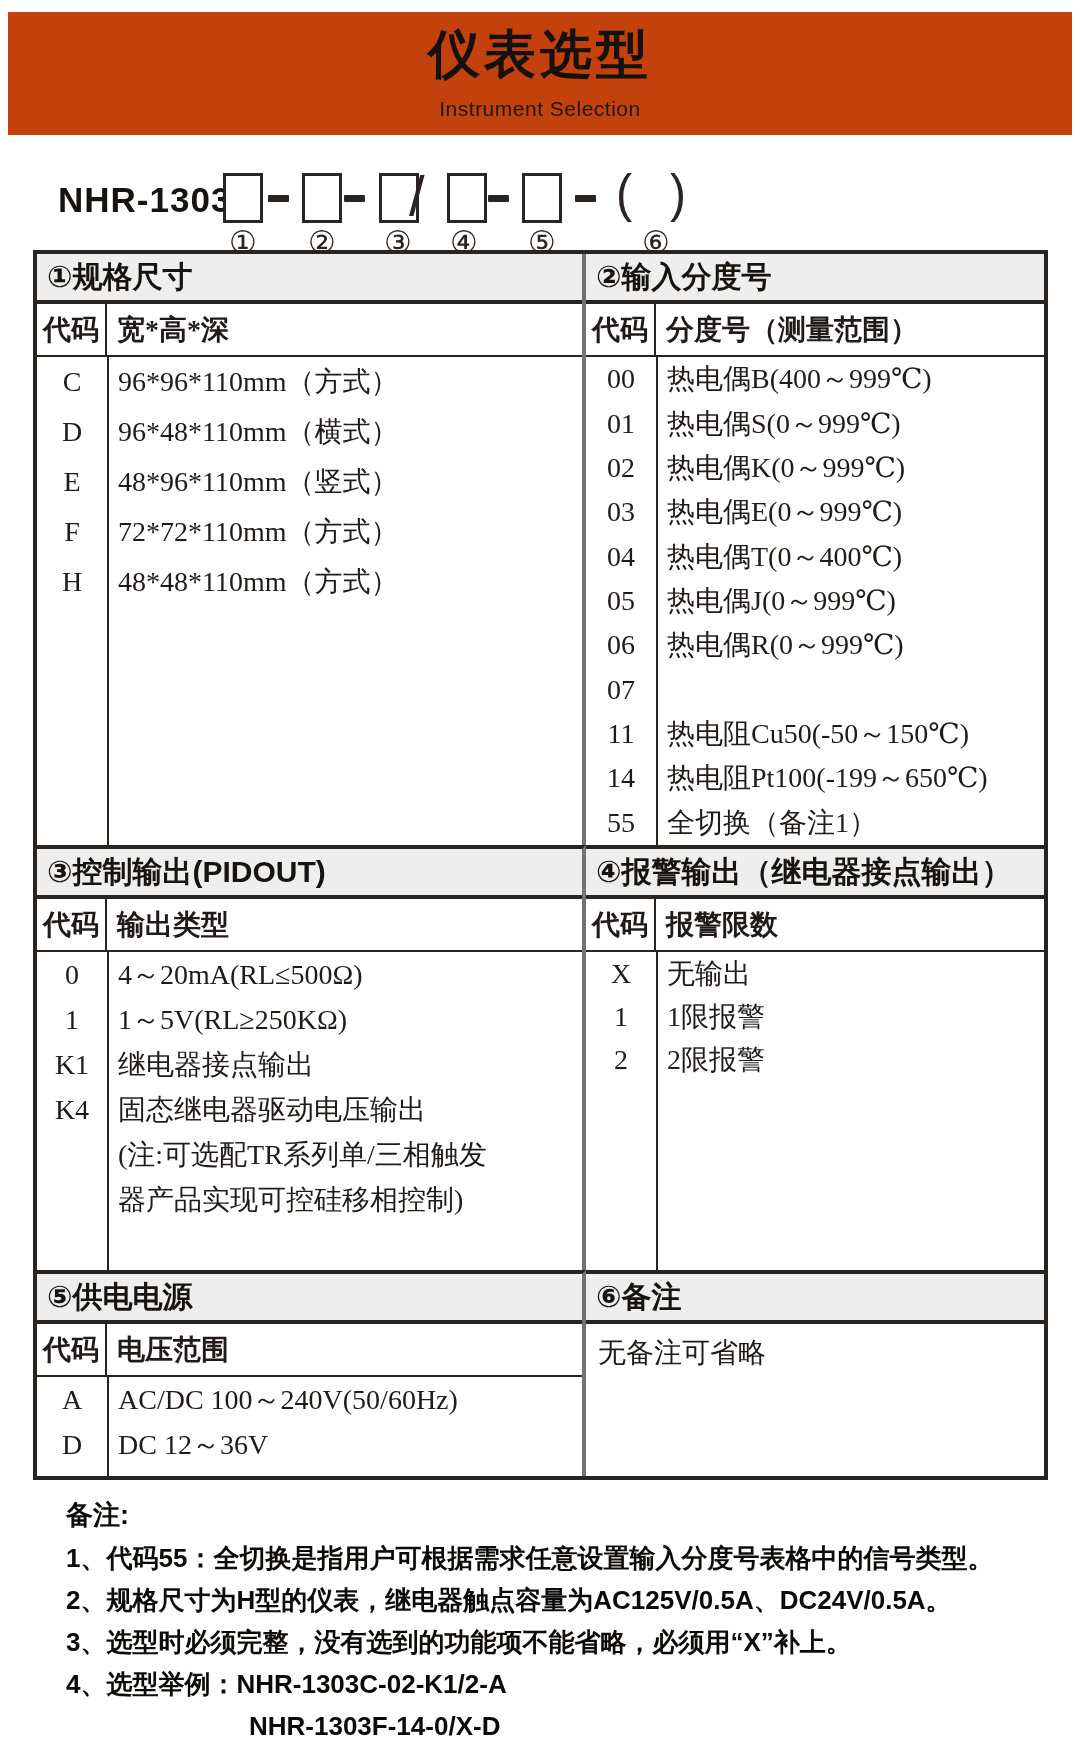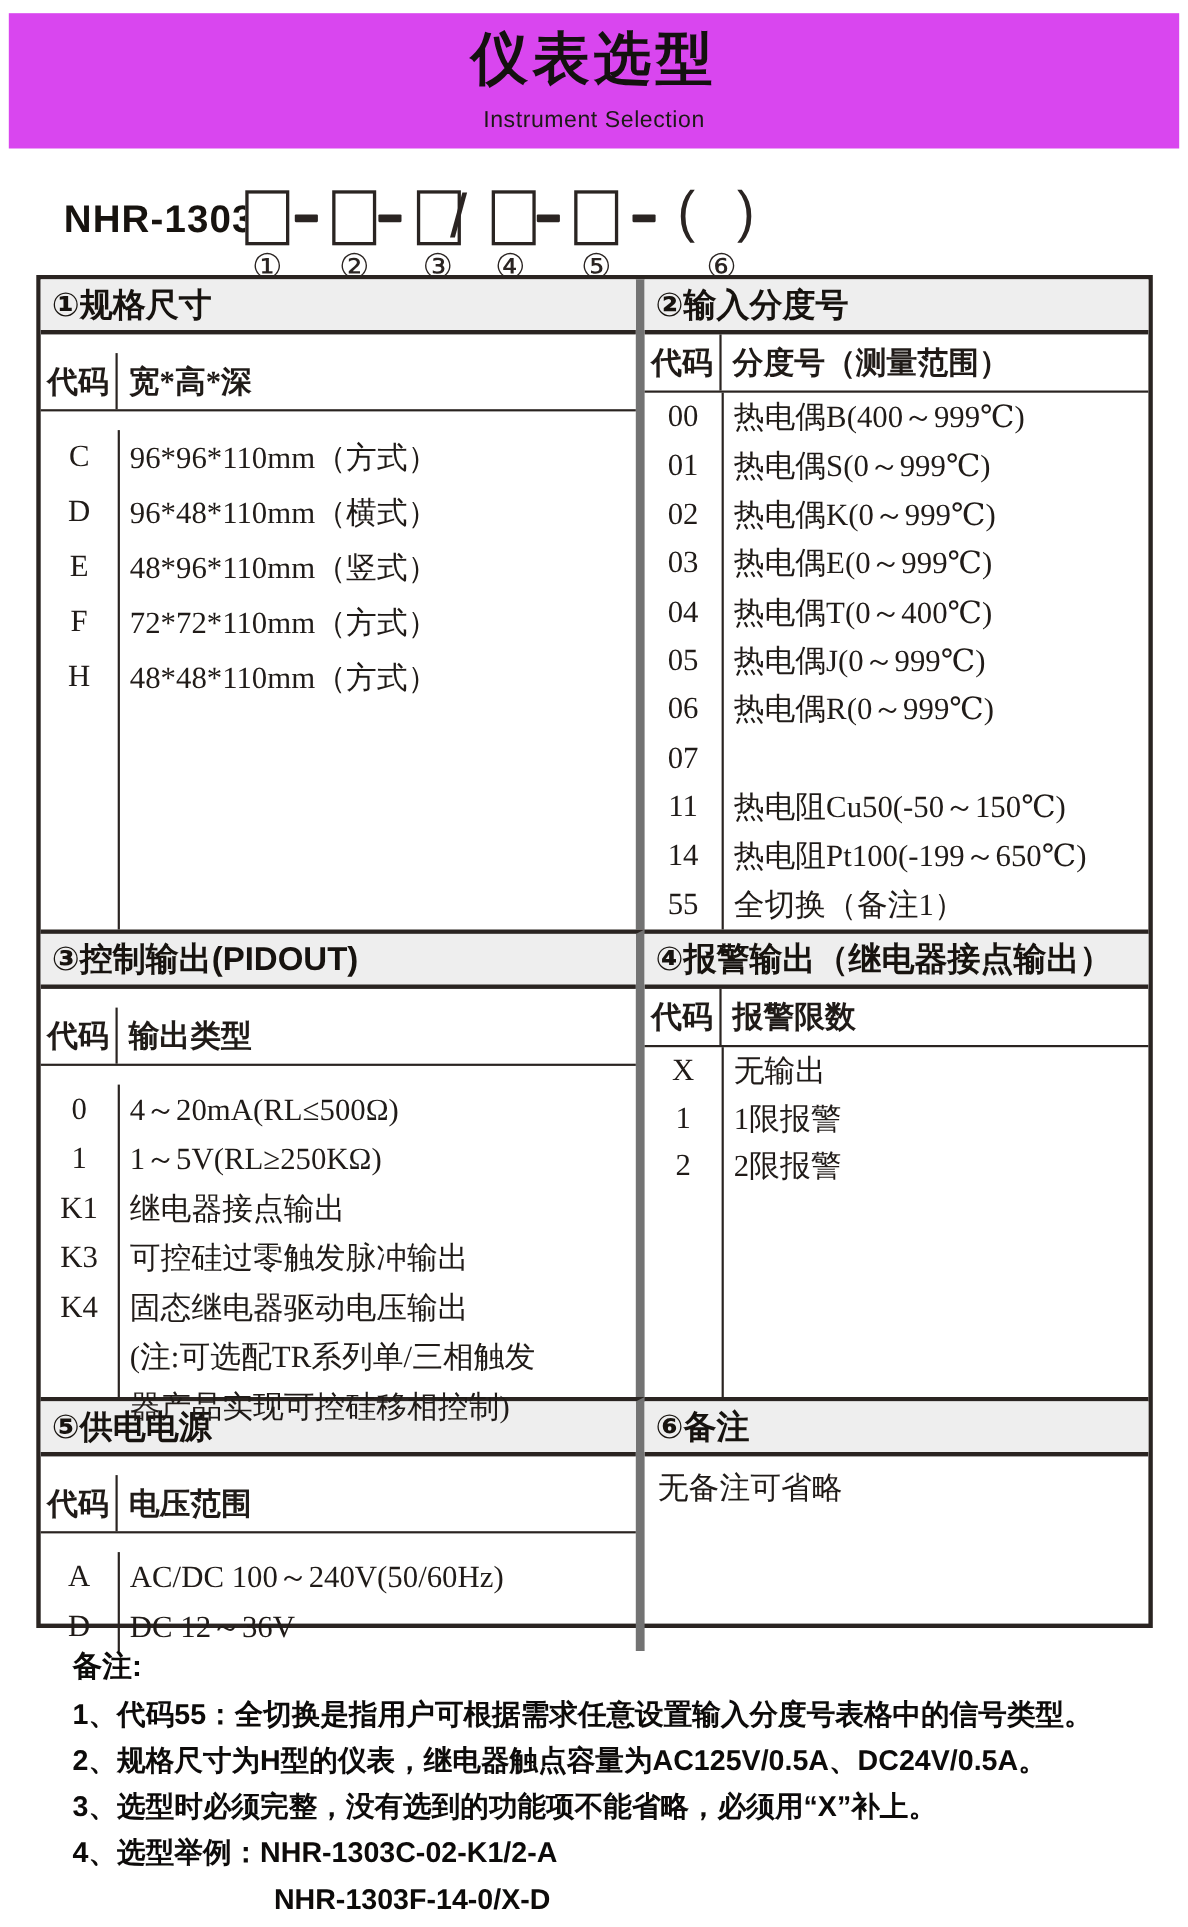--- a/index.html
+++ b/index.html
@@ -1,20 +1,20 @@
 <!DOCTYPE html>
 <html><head>
 <meta charset="utf-8">
 <style>
   html,body{margin:0;padding:0;background:#ffffff;}
   .page{position:relative;width:1080px;height:1752px;background:#ffffff;overflow:hidden;
         font-family:"Liberation Sans","DejaVu Sans",sans-serif;color:#221d1a;}
 
   
-  .titlebar{position:absolute;left:8px;top:12px;width:1064px;height:123px;background:#d946ef;
+  .titlebar{position:absolute;left:8px;top:12px;width:1064px;height:123px;background:#c2410c;
             display:flex;flex-direction:column;align-items:center;justify-content:center;}
   .title-cn{font-size:52px;font-weight:bold;letter-spacing:4px;color:#14110f;line-height:1.1;}
   .title-en{font-size:21px;color:#1c1916;margin-top:13px;letter-spacing:0.5px;}
 
   
   .model{position:absolute;left:0;top:0;width:1080px;height:270px;}
   .model-prefix{position:absolute;left:58px;top:180px;font-size:35px;font-weight:bold;letter-spacing:1px;color:#17130f;}
   .mbox{position:absolute;top:173px;width:34px;height:44px;border:3px solid #2a2422;background:#fff;}
   .mb1{left:223px;} .mb2{left:302px;} .mb3{left:379px;} .mb4{left:447px;} .mb5{left:522px;}
   .mdash{position:absolute;top:195px;width:21px;height:7px;background:#2a2422;border-radius:1px;}
@@ -24,21 +24,21 @@
   .mpo{left:616px;} .mpc{left:670px;}
   .mmark{position:absolute;top:224px;font-size:31px;color:#2a2422;transform:translateX(-50%);
          font-family:"Liberation Serif","DejaVu Serif",serif;}
   .mm1{left:243px;} .mm2{left:322px;} .mm3{left:398px;} .mm4{left:464px;} .mm5{left:542px;} .mm6{left:656px;}
 
   
   .seltable{position:absolute;left:33px;top:250px;width:1015px;height:1230px;
             border:4px solid #2a2421;box-sizing:border-box;background:#fff;
             display:grid;grid-template-columns:549px 1fr;grid-template-rows:591px 425px 1fr;}
   .cell{box-sizing:border-box;display:flex;flex-direction:column;min-width:0;}
-  .cell.left{border-right:8px solid #737373;gap:17px;}
+  .cell.left{border-right:4px solid #737373;}
   .cell.band2,.cell.band3{border-top:4px solid #2a2421;}
 
   .sec-head{height:50px;box-sizing:border-box;background:#eeeeee;border-bottom:4px solid #2a2421;
             font-size:30px;font-weight:bold;color:#17130f;padding-left:10px;
             display:flex;align-items:center;white-space:nowrap;}
   .sub-row{height:53px;box-sizing:border-box;border-bottom:2px solid #2a2421;display:flex;
            font-family:"Liberation Serif","DejaVu Serif",serif;font-size:28px;font-weight:bold;color:#201b18;}
   .sub-code{width:70px;box-sizing:border-box;border-right:2px solid #2a2421;display:flex;
             align-items:center;justify-content:center;flex:none;}
   .sub-label{display:flex;align-items:center;padding-left:10px;white-space:nowrap;}
@@ -193,24 +193,20 @@
           </div>
           <div class="trow">
             <span class="code">1</span>
             <span class="val">1～5V(RL≥250KΩ)</span>
           </div>
           <div class="trow">
             <span class="code">K1</span>
             <span class="val">继电器接点输出</span>
           </div>
           <div class="trow">
-            <span class="code">K3</span>
-            <span class="val">可控硅过零触发脉冲输出</span>
-          </div>
-          <div class="trow">
             <span class="code">K4</span>
             <span class="val">固态继电器驱动电压输出</span>
           </div>
           <div class="trow">
             <span class="code"></span>
             <span class="val">(注:可选配TR系列单/三相触发</span>
           </div>
           <div class="trow">
             <span class="code"></span>
             <span class="val">器产品实现可控硅移相控制)</span>

